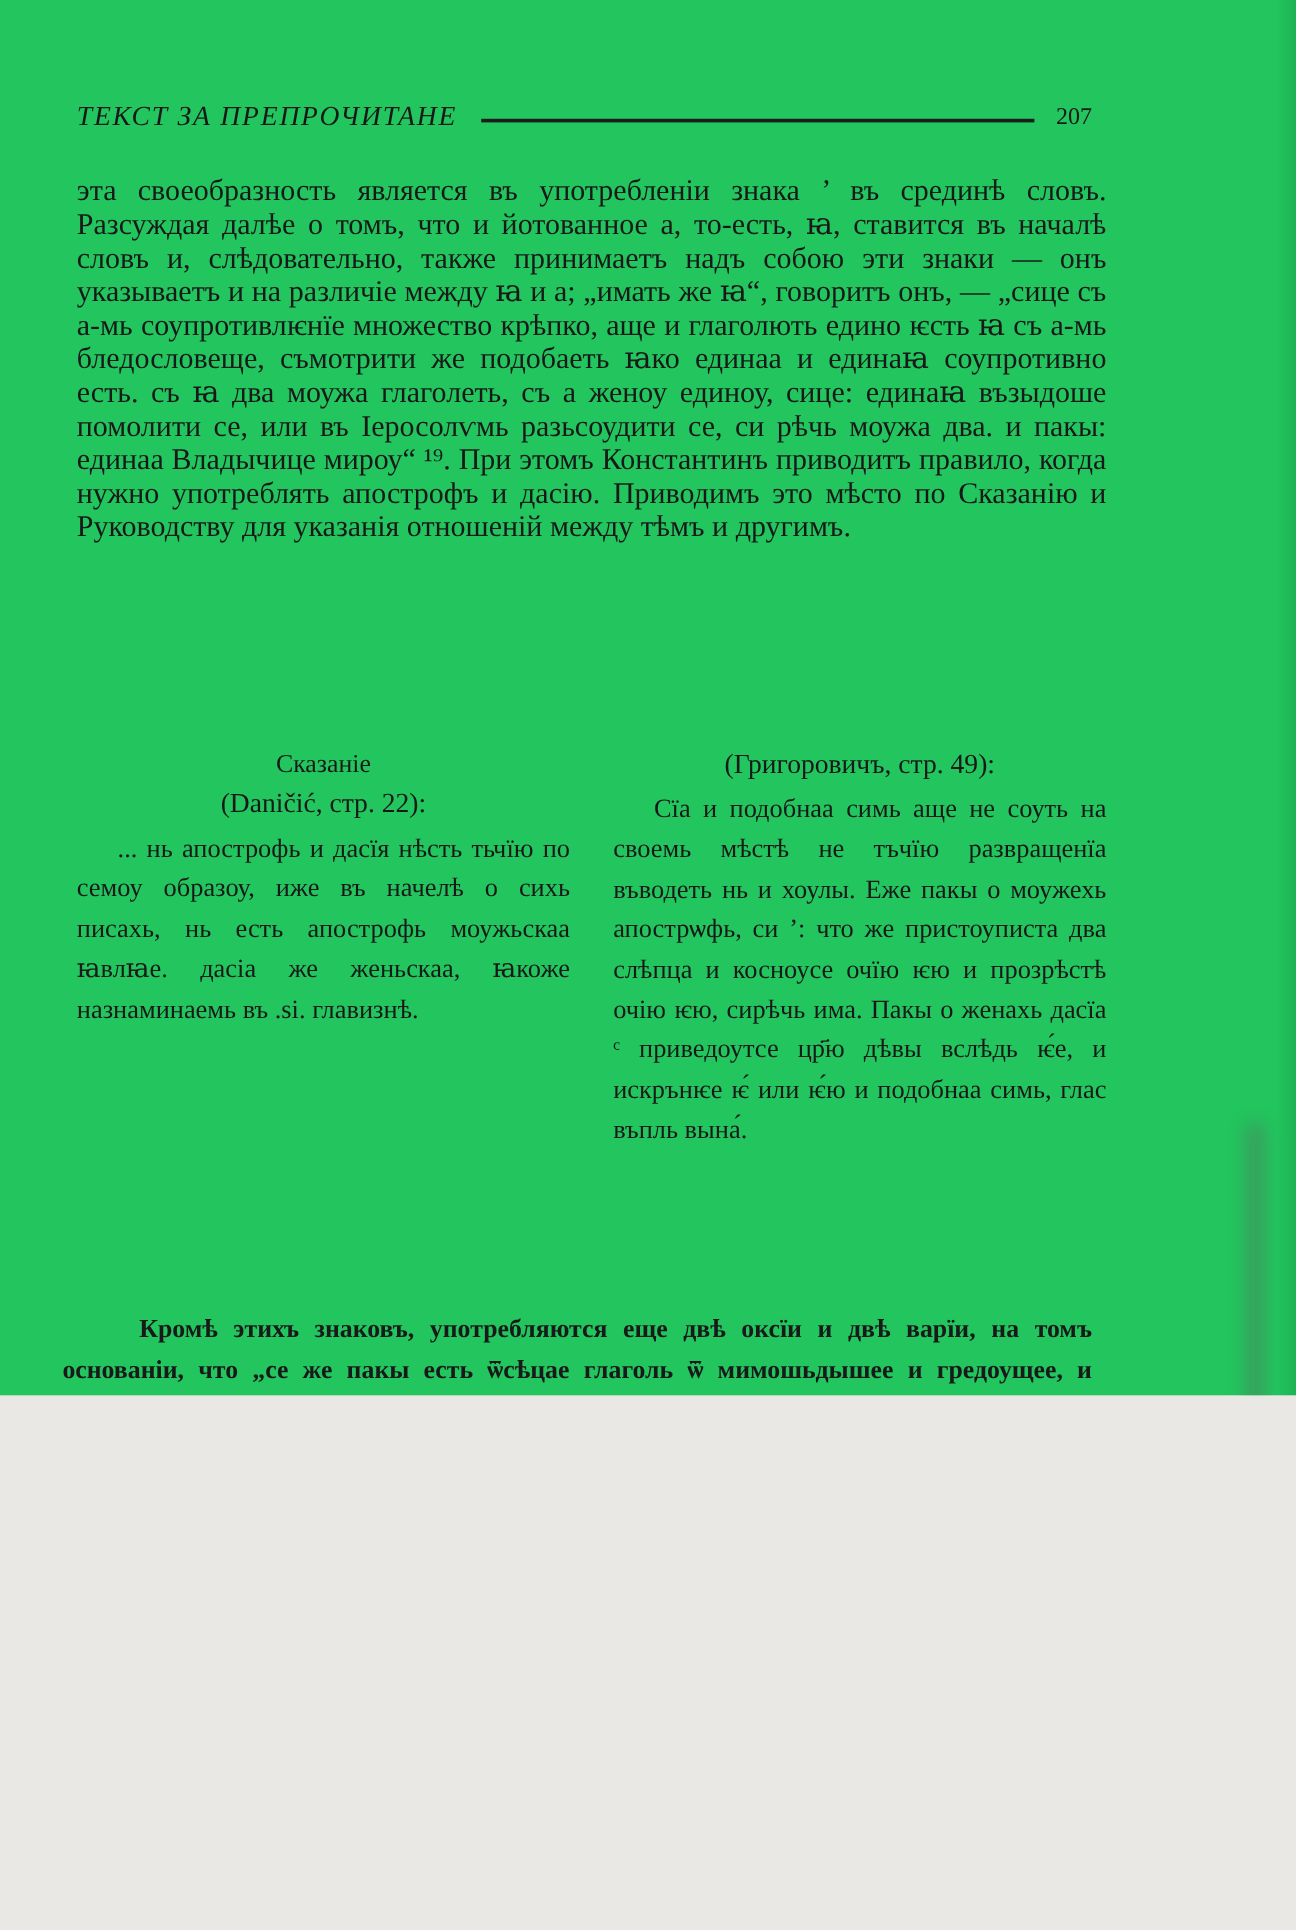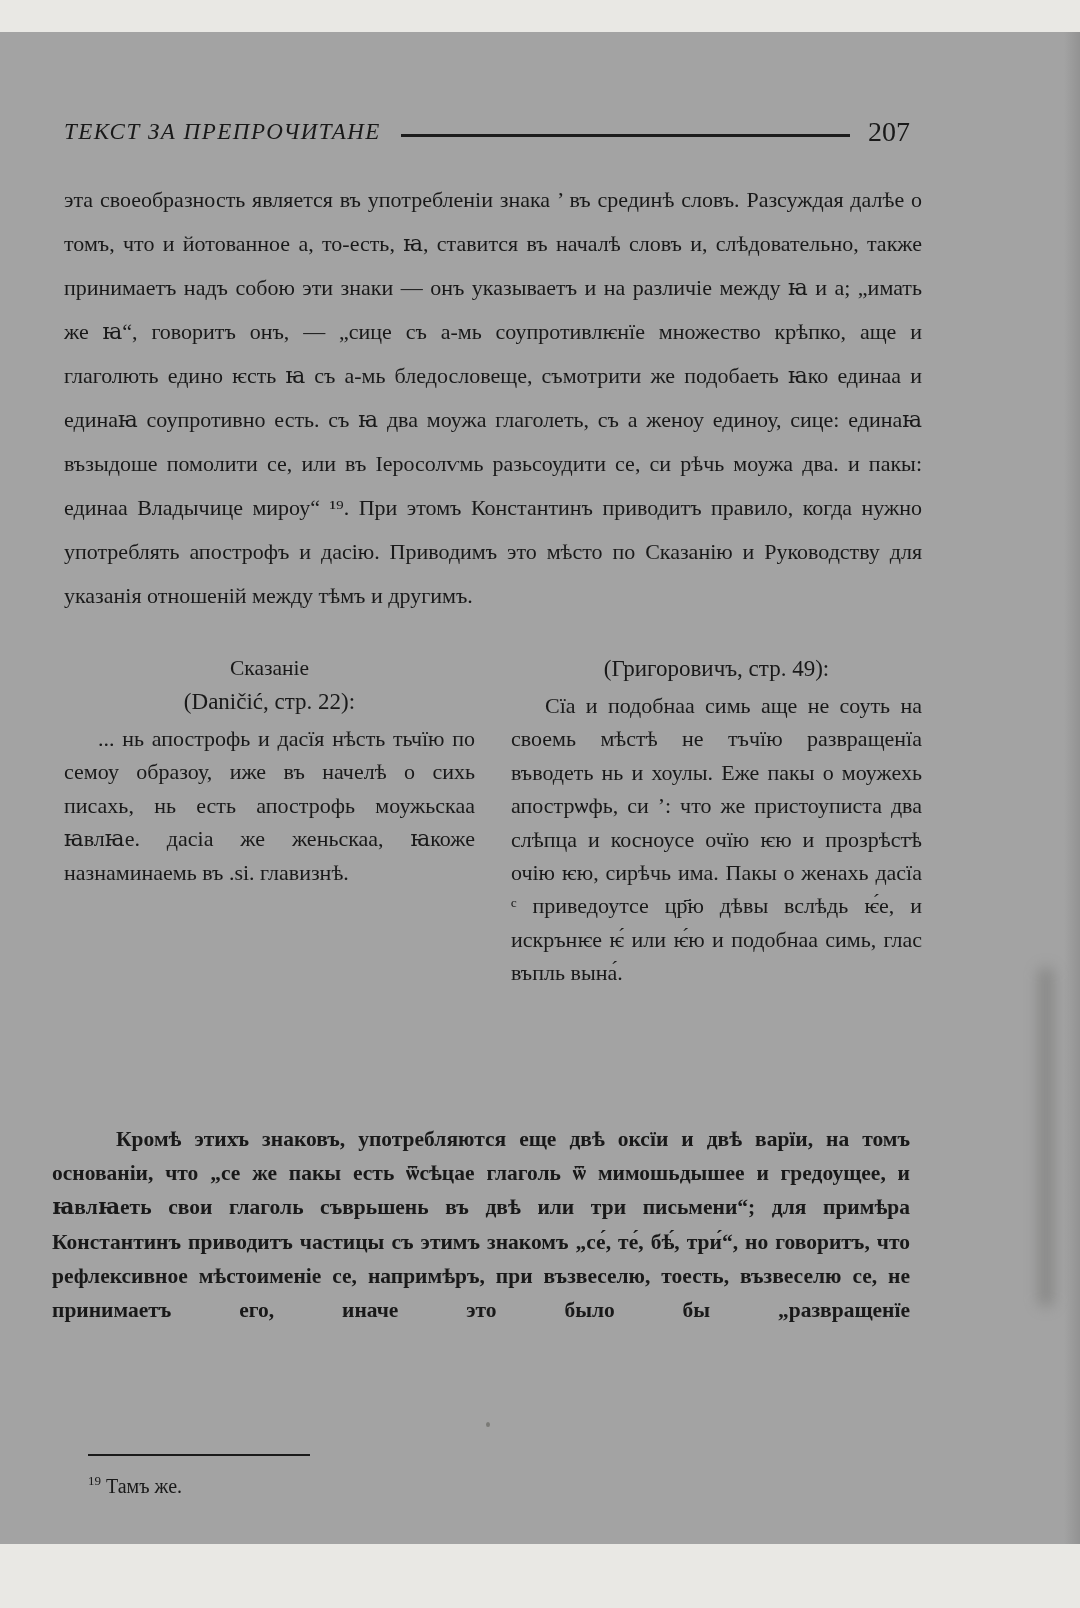--- a/index.html
+++ b/index.html
@@ -3,26 +3,25 @@
 <meta charset="utf-8">
 <style>
   html, body {
     margin: 0;
     padding: 0;
     background: #e9e8e4;
   }
   .page {
     position: relative;
     width: 1080px;
-    height: 1512px;
-    background: #a3a3a3;
+    height: 1163px;
+    background: #22c55e;
     color: #191919;
     font-family: "Liberation Serif", "DejaVu Serif", "DejaVu Sans", serif;
     overflow: hidden;
-    margin-top: 32px;
   }
   
   .pagehead {
     position: absolute;
     top: 84px;
     left: 64px;
     width: 846px;
     display: flex;
     align-items: center;
   }
@@ -32,32 +31,32 @@
     letter-spacing: 1.5px;
     white-space: nowrap;
   }
   .head-rule {
     flex: 1;
     height: 3px;
     background: #1c1c1c;
     margin: 6px 18px 0 20px;
   }
   .head-num {
-    font-size: 28px;
+    font-size: 20px;
     white-space: nowrap;
   }
   
   .par-main {
     position: absolute;
     top: 146px;
     left: 64px;
     width: 858px;
     margin: 0;
-    font-size: 22px;
-    line-height: 44px;
+    font-size: 25px;
+    line-height: 28px;
     text-align: justify;
   }
   
   .cols {
     position: absolute;
     top: 620px;
     left: 64px;
     width: 858px;
     display: flex;
     gap: 36px;

